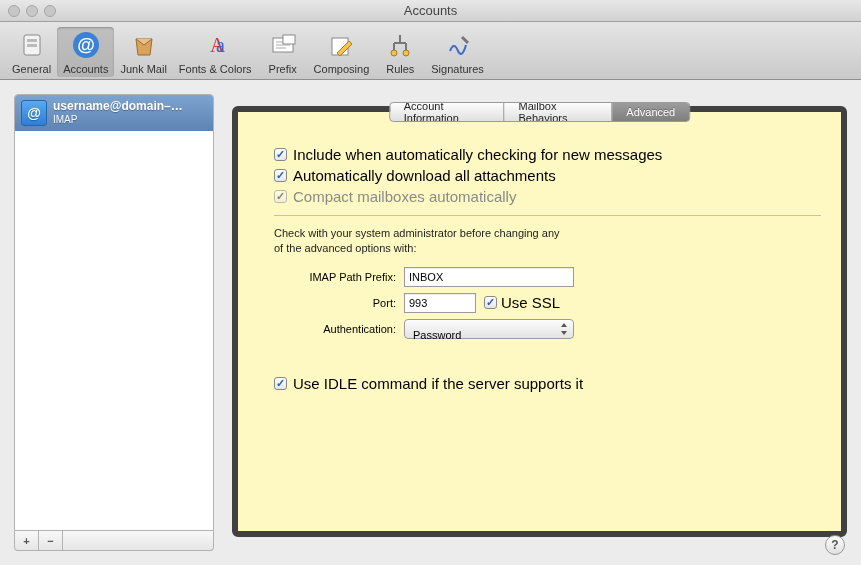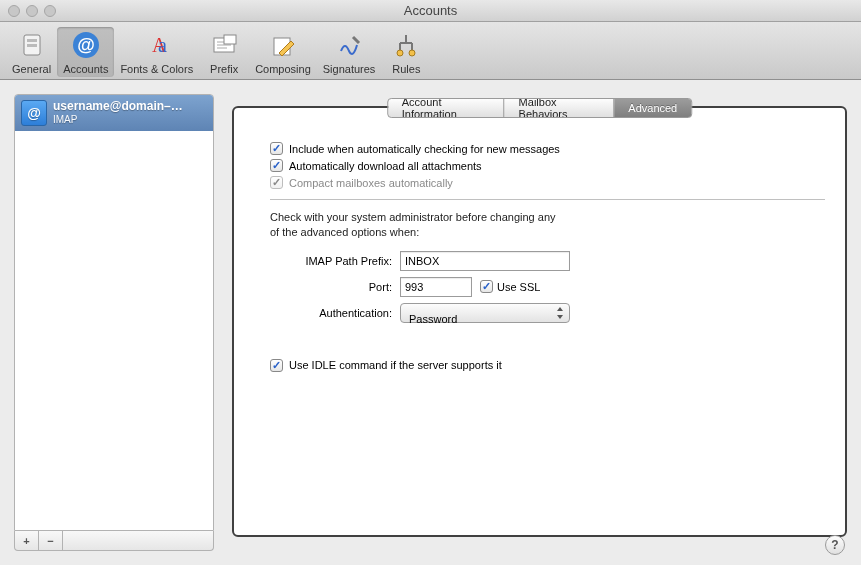--- a/index.html
+++ b/index.html
@@ -117,23 +117,23 @@
     display:flex;align-items:center;justify-content:center;
     font-weight:bold; color:#555;
   }
   .main {
     flex: 1;
     position: relative;
   }
   .panel {
     position: absolute;
     top: 12px; left:0; right:0; bottom: 14px;
-    border: 2px solid #404040;
+    border: 6px solid #404040;
     border-radius: 6px;
-    background: #ffffff;
+    background: #fef9c3;
     padding: 24px 20px 10px 20px;
   }
   .tabs {
     position: absolute;
     top: -10px;
     left: 50%;
     transform: translateX(-50%);
     display: flex;
     border: 1px solid #9a9a9a;
     border-radius: 4px;
@@ -165,21 +165,21 @@
   .cb {
     width:13px;height:13px;
     border:1px solid #888;border-radius:3px;
     background:linear-gradient(#fff,#e6e6e6);
     display:flex;align-items:center;justify-content:center;
   }
   .cb.on::after { content:"✓"; font-size:11px; color:#2a2a2a; line-height:1; font-weight:bold;}
   .cb.on.blue::after { color:#2a62c9; }
   .cb.disabled { opacity:.55; }
   .check-row.disabled .lbl { color:#8a8a8a; }
-  .lbl { font-size:11px; }
+  .lbl { font-size:15px; }
   .hr {
     border:none; border-top:1px solid #c0c0c0;
     margin: 10px 0 10px 0;
   }
   .hint { font-size:11px; color:#222; line-height:1.4; margin-bottom:10px; max-width:380px;}
   .form-row {
     display:flex; align-items:center; margin:6px 0;
   }
   .form-label {
     width: 130px; text-align:right; padding-right:8px; font-size:11px;
@@ -248,20 +248,29 @@
       <svg width="30" height="30" viewBox="0 0 30 30">
           <circle cx="15" cy="15" r="13" fill="#3b82d6"></circle>
           <text x="15" y="21" text-anchor="middle" font-size="18" font-weight="bold" fill="#fff">@</text>
         </svg>
     </div>
     <div class="tb-label">Accounts</div>
   </div>
   <div class="tb-item">
     <div class="tb-icon">
       <svg width="28" height="28" viewBox="0 0 28 28">
+          <path d="M6 8 L22 8 L20 24 L8 24 Z" fill="#d9a35c" stroke="#9c6b2c"></path>
+          <path d="M6 8 L14 14 L22 8" fill="#e8c088" stroke="#9c6b2c"></path>
+        </svg>
+    </div>
+    <div class="tb-label">Junk Mail</div>
+  </div>
+  <div class="tb-item">
+    <div class="tb-icon">
+      <svg width="28" height="28" viewBox="0 0 28 28">
           <text x="9" y="21" font-size="20" font-family="serif" fill="#d33">A</text>
           <text x="15" y="21" font-size="20" font-family="serif" fill="#36c">a</text>
         </svg>
     </div>
     <div class="tb-label">Fonts &amp; Colors</div>
   </div>
   <div class="tb-item">
     <div class="tb-icon">
       <svg width="28" height="28" viewBox="0 0 28 28">
           <rect x="4" y="7" width="20" height="14" fill="#fff" stroke="#888"></rect>
@@ -278,35 +287,35 @@
       <svg width="28" height="28" viewBox="0 0 28 28">
           <rect x="5" y="7" width="16" height="17" fill="#fff" stroke="#888"></rect>
           <path d="M10 22 L22 10 L25 13 L13 25 Z" fill="#f5c453" stroke="#b07b1d"></path>
         </svg>
     </div>
     <div class="tb-label">Composing</div>
   </div>
   <div class="tb-item">
     <div class="tb-icon">
       <svg width="28" height="28" viewBox="0 0 28 28">
-          <path d="M6 20 Q10 10 14 20 Q 18 28 22 14" stroke="#3a6bcc" fill="none" stroke-width="2"></path>
-          <path d="M18 6 L24 12" stroke="#777" stroke-width="3"></path>
-        </svg>
-    </div>
-    <div class="tb-label">Signatures</div>
-  </div>
-  <div class="tb-item">
-    <div class="tb-icon">
-      <svg width="28" height="28" viewBox="0 0 28 28">
           <path d="M14 4 L14 12 M8 12 L20 12 M8 12 L8 20 M20 12 L20 20" stroke="#777" stroke-width="2" fill="none"></path>
           <circle cx="8" cy="22" r="3" fill="#f3c04a" stroke="#a57b1f"></circle>
           <circle cx="20" cy="22" r="3" fill="#f3c04a" stroke="#a57b1f"></circle>
         </svg>
     </div>
     <div class="tb-label">Rules</div>
+  </div>
+  <div class="tb-item">
+    <div class="tb-icon">
+      <svg width="28" height="28" viewBox="0 0 28 28">
+          <path d="M6 20 Q10 10 14 20 Q 18 28 22 14" stroke="#3a6bcc" fill="none" stroke-width="2"></path>
+          <path d="M18 6 L24 12" stroke="#777" stroke-width="3"></path>
+        </svg>
+    </div>
+    <div class="tb-label">Signatures</div>
   </div>
 </div>
 
 <div class="content">
 
   <div class="sidebar">
     <div class="account-list">
       <div class="account-row">
         <div class="account-icon">
           <svg width="18" height="18" viewBox="0 0 18 18">
@@ -346,21 +355,21 @@
         </div>
         <div class="check-row disabled">
           <div class="cb on disabled"></div>
           <span class="lbl">Compact mailboxes automatically</span>
         </div>
 
         <hr class="hr">
 
         <div class="hint">
           <span>Check with your system administrator before changing any</span><br>
-          <span>of the advanced options when:</span>
+          <span>of the advanced options with:</span>
         </div>
 
         <div class="form-row">
           <div class="form-label">IMAP Path Prefix:</div>
           <input class="text-input prefix" value="INBOX" style="">
         </div>
 
         <div class="form-row">
           <div class="form-label">Port:</div>
           <input class="text-input port" value="993" style="">

